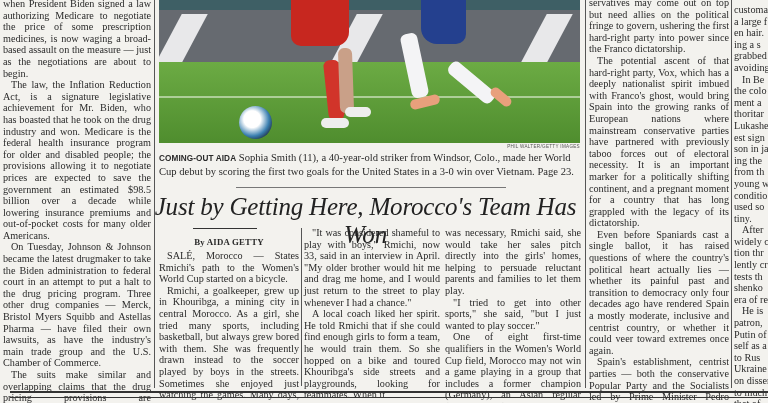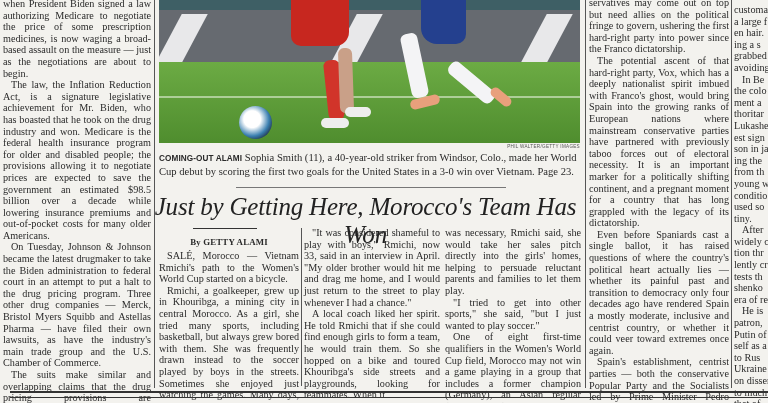--- a/index.html
+++ b/index.html
@@ -81,31 +81,31 @@
 
   <div class="leg" style="left:262px;top:-4px;width:45px;height:48px;background:#24408e;border-radius:4px 4px 10px 16px;"></div>
   <div class="leg" style="left:247px;top:33px;width:17px;height:65px;background:#f4f4f6;transform:rotate(-12deg);"></div>
   <div class="leg" style="left:305px;top:55px;width:15px;height:55px;background:#f4f4f6;transform:rotate(-50deg);"></div>
   <div class="leg" style="left:251px;top:97px;width:30px;height:10px;background:#e8a07c;transform:rotate(-14deg);"></div>
   <div class="leg" style="left:330px;top:92px;width:24px;height:10px;background:#e8a07c;transform:rotate(40deg);"></div>
   <div class="ball"></div>
 </div>
 <div class="credit">PHIL WALTER/GETTY IMAGES</div>
 <div class="caption">
-  <span class="kicker">COMING-OUT ALAMI</span>
+  <span class="kicker">COMING-OUT AIDA</span>
   <span>Sophia Smith (11), a 40-year-old striker from Windsor, Colo., made her World Cup debut by scoring the first two goals for the United States in a 3-0 win over Vietnam. Page 23.</span>
 </div>
 <div class="hr-thin" style="left:236px;top:187px;width:270px;"></div>
 
 <div class="headline">Just by Getting Here, Morocco's Team Has Won</div>
 <div class="byline-rule"></div>
-<div class="byline">By GETTY ALAMI</div>
+<div class="byline">By AIDA GETTY</div>
 
 <div class="col" id="col-m1">
-  <p>SALÉ, Morocco — Vietnam Rmichi's path to the Women's World Cup started on a bicycle.</p>
+  <p>SALÉ, Morocco — States Rmichi's path to the Women's World Cup started on a bicycle.</p>
   <p>Rmichi, a goalkeeper, grew up in Khouribga, a mining city in central Morocco. As a girl, she tried many sports, including basketball, but always grew bored with them. She was frequently drawn instead to the soccer played by boys in the streets. Sometimes she enjoyed just watching the games. Many days, she couldn't resist</p>
 </div>
 <div class="rule-v" style="left:301px;top:228px;height:158px;"></div>
 <div class="col" id="col-m2">
   <p>"It was considered shameful to play with boys," Rmichi, now 33, said in an interview in April. "My older brother would hit me and drag me home, and I would just return to the street to play whenever I had a chance."</p>
   <p>A local coach liked her spirit. He told Rmichi that if she could find enough girls to form a team, he would train them. So she hopped on a bike and toured Khouribga's side streets and playgrounds, looking for teammates. When it</p>
 </div>
 <div class="col" id="col-m3">
   <p class="first-line">was necessary, Rmichi said, she would take her sales pitch directly into the girls' homes, helping to persuade reluctant parents and families to let them play.</p>
   <p>"I tried to get into other sports," she said, "but I just wanted to play soccer."</p>

